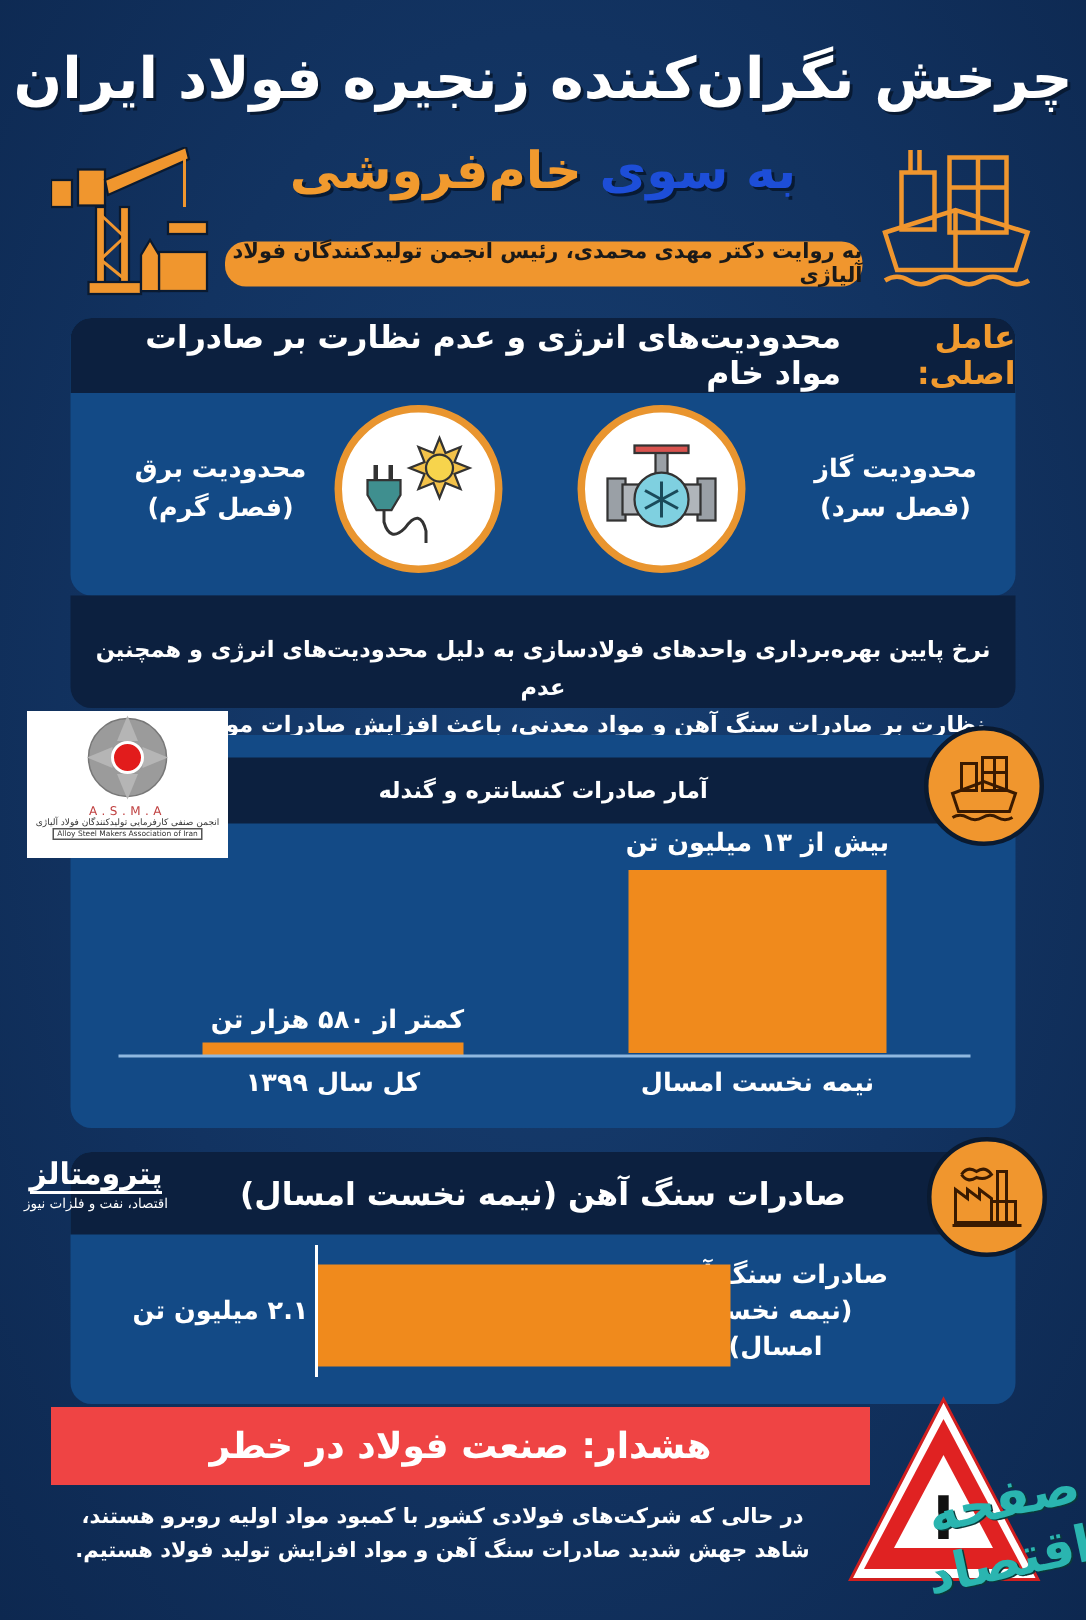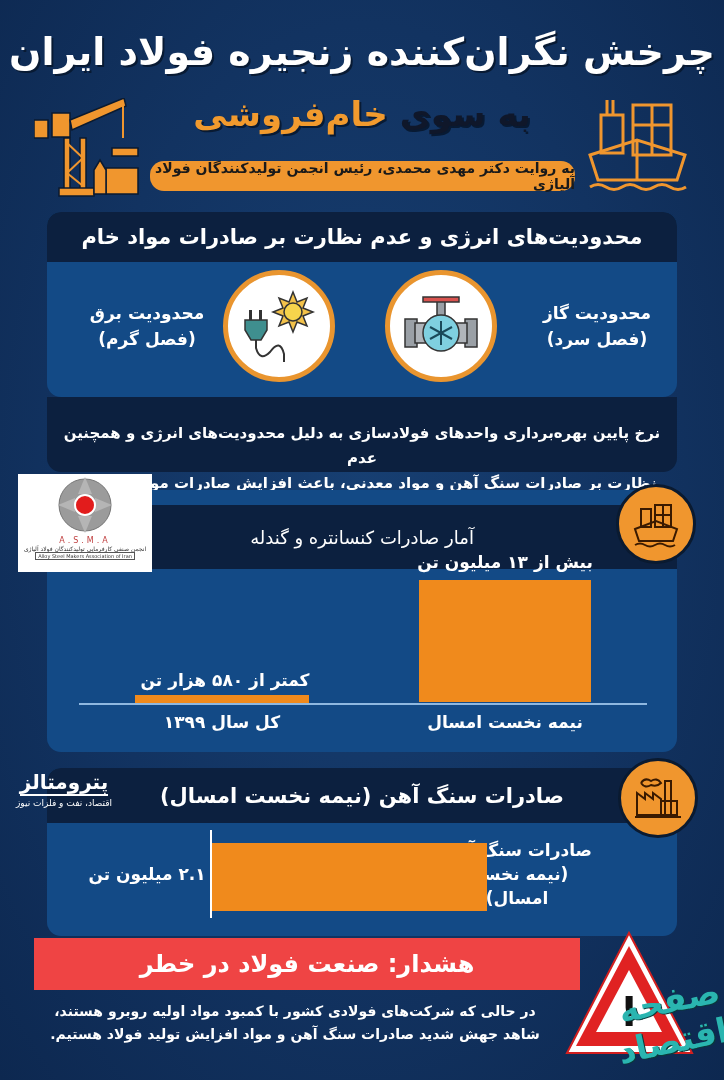--- a/index.html
+++ b/index.html
@@ -16,21 +16,21 @@
     top: 30px; left: 0; width: 724px; text-align: center;
     font-size: 38px; font-weight: bold; color: #fff;
     text-shadow: 2px 2px 0 #081a33;
     letter-spacing: -1px;
   }
   .title2 {
     top: 94px; left: 0; width: 724px; text-align: center;
     font-size: 34px; font-weight: bold;
     text-shadow: 2px 2px 0 #081a33;
   }
-  .title2 .w { color: #0f172a; }
+  .title2 .w { color: #1d4ed8; }
   .title2 .o { color: #f19a2e; }
   .byline {
     top: 161px; left: 150px; width: 425px; height: 30px;
     background: #f0962e; border-radius: 14px;
     color: #1a1a1a; font-size: 14px; font-weight: bold;
     display: flex; align-items: center; justify-content: center;
   }
   .panel {
     background: #134a86;
     border-radius: 14px;
@@ -47,21 +47,21 @@
     display: flex; align-items: center; justify-content: center;
   }
   .lbl { font-size: 17px; font-weight: bold; text-align: center; line-height: 26px; }
   .explain {
     top: 397px; left: 47px; width: 630px; height: 75px;
     background: #0c203f; border-radius: 0 0 14px 14px;
     font-size: 15px; font-weight: bold; text-align: center;
     line-height: 25px; padding-top: 24px;
   }
   .p2 { top: 490px; left: 47px; width: 630px; height: 262px; border-radius: 14px; }
-  .p2 .panel-head { height: 64px; display: flex; align-items: center; justify-content: center; font-size: 18px; font-weight: normal; border-radius: 14px 14px 0 0; }
+  .p2 .panel-head { height: 44px; display: flex; align-items: center; justify-content: center; font-size: 15px; font-weight: bold; border-radius: 14px 14px 0 0; }
   .bar { background: #f08a1c; position: absolute; }
   .axis { position: absolute; height: 2px; background: #8fb8e0; }
   .chart-lbl { position: absolute; font-size: 17px; font-weight: bold; text-align: center; white-space: nowrap; }
   .p3 { top: 768px; left: 47px; width: 630px; height: 168px; border-radius: 14px; }
   .p3 .panel-head { height: 55px; display: flex; align-items: center; justify-content: center; font-size: 21px; font-weight: bold; border-radius: 14px 14px 0 0; }
   .orange-badge {
     width: 80px; height: 80px; border-radius: 50%;
     background: #f0962e; border: 3px solid #0a1a30;
     display: flex; align-items: center; justify-content: center;
   }
@@ -128,20 +128,21 @@
       <line x1="52" y1="45" x2="52" y2="85"></line>
       <path d="M5 92 q8 -5 16 0 t16 0 t16 0 t16 0 t16 0 t16 0"></path>
     </g>
   </svg>
 </div>
 
 <div class="abs byline">به روایت دکتر مهدی محمدی، رئیس انجمن تولیدکنندگان فولاد آلیاژی</div>
 
 <div class="abs panel p1">
   <div class="panel-head">
+    <span class="o">عامل اصلی:</span>
     <span> محدودیت‌های انرژی و عدم نظارت بر صادرات مواد خام</span>
   </div>
 
   <div class="abs lbl" style="top:88px;right:20px;width:120px;">
     <div>محدودیت گاز</div>
     <div>(فصل سرد)</div>
   </div>
   <div class="abs circle" style="top:58px;left:338px;">
     <svg width="80" height="70" viewBox="0 0 80 70">
       <rect x="4" y="28" width="12" height="28" fill="#9aa0a6" stroke="#333" stroke-width="1.5"></rect>

